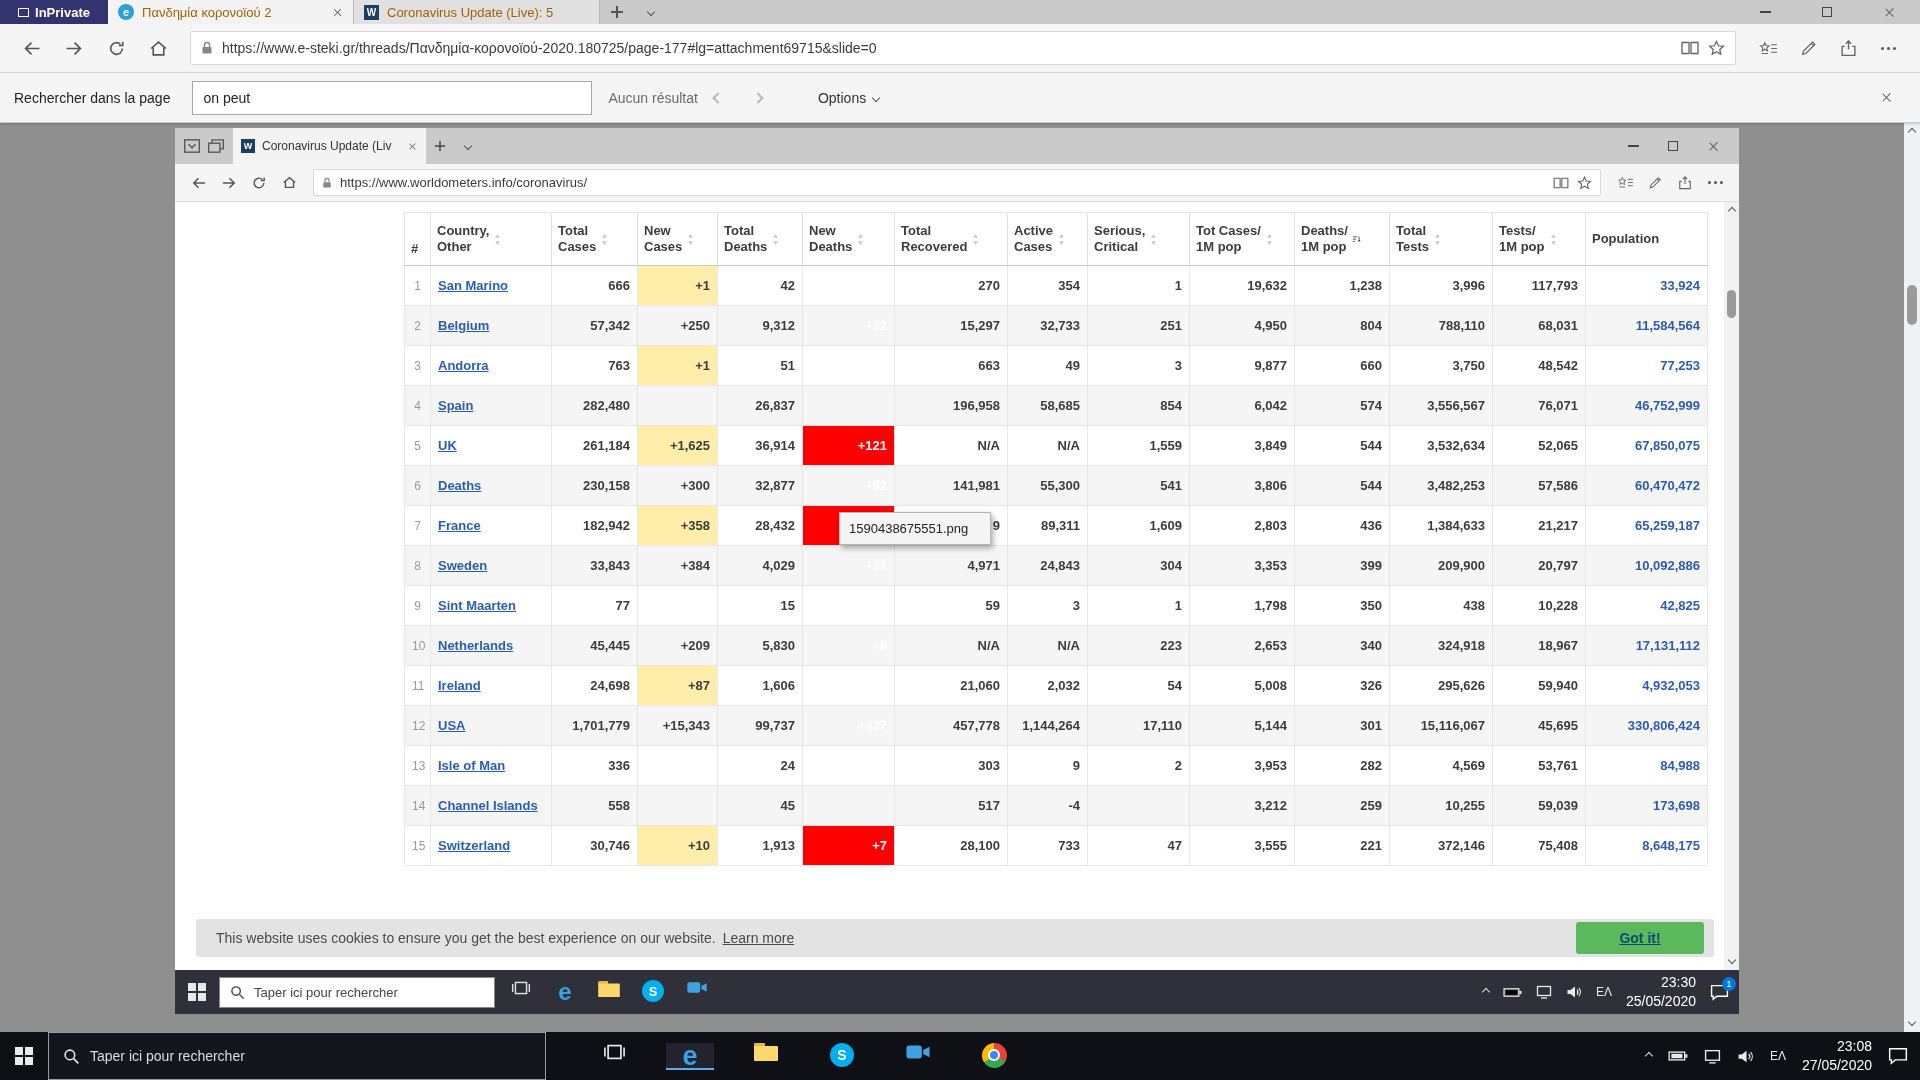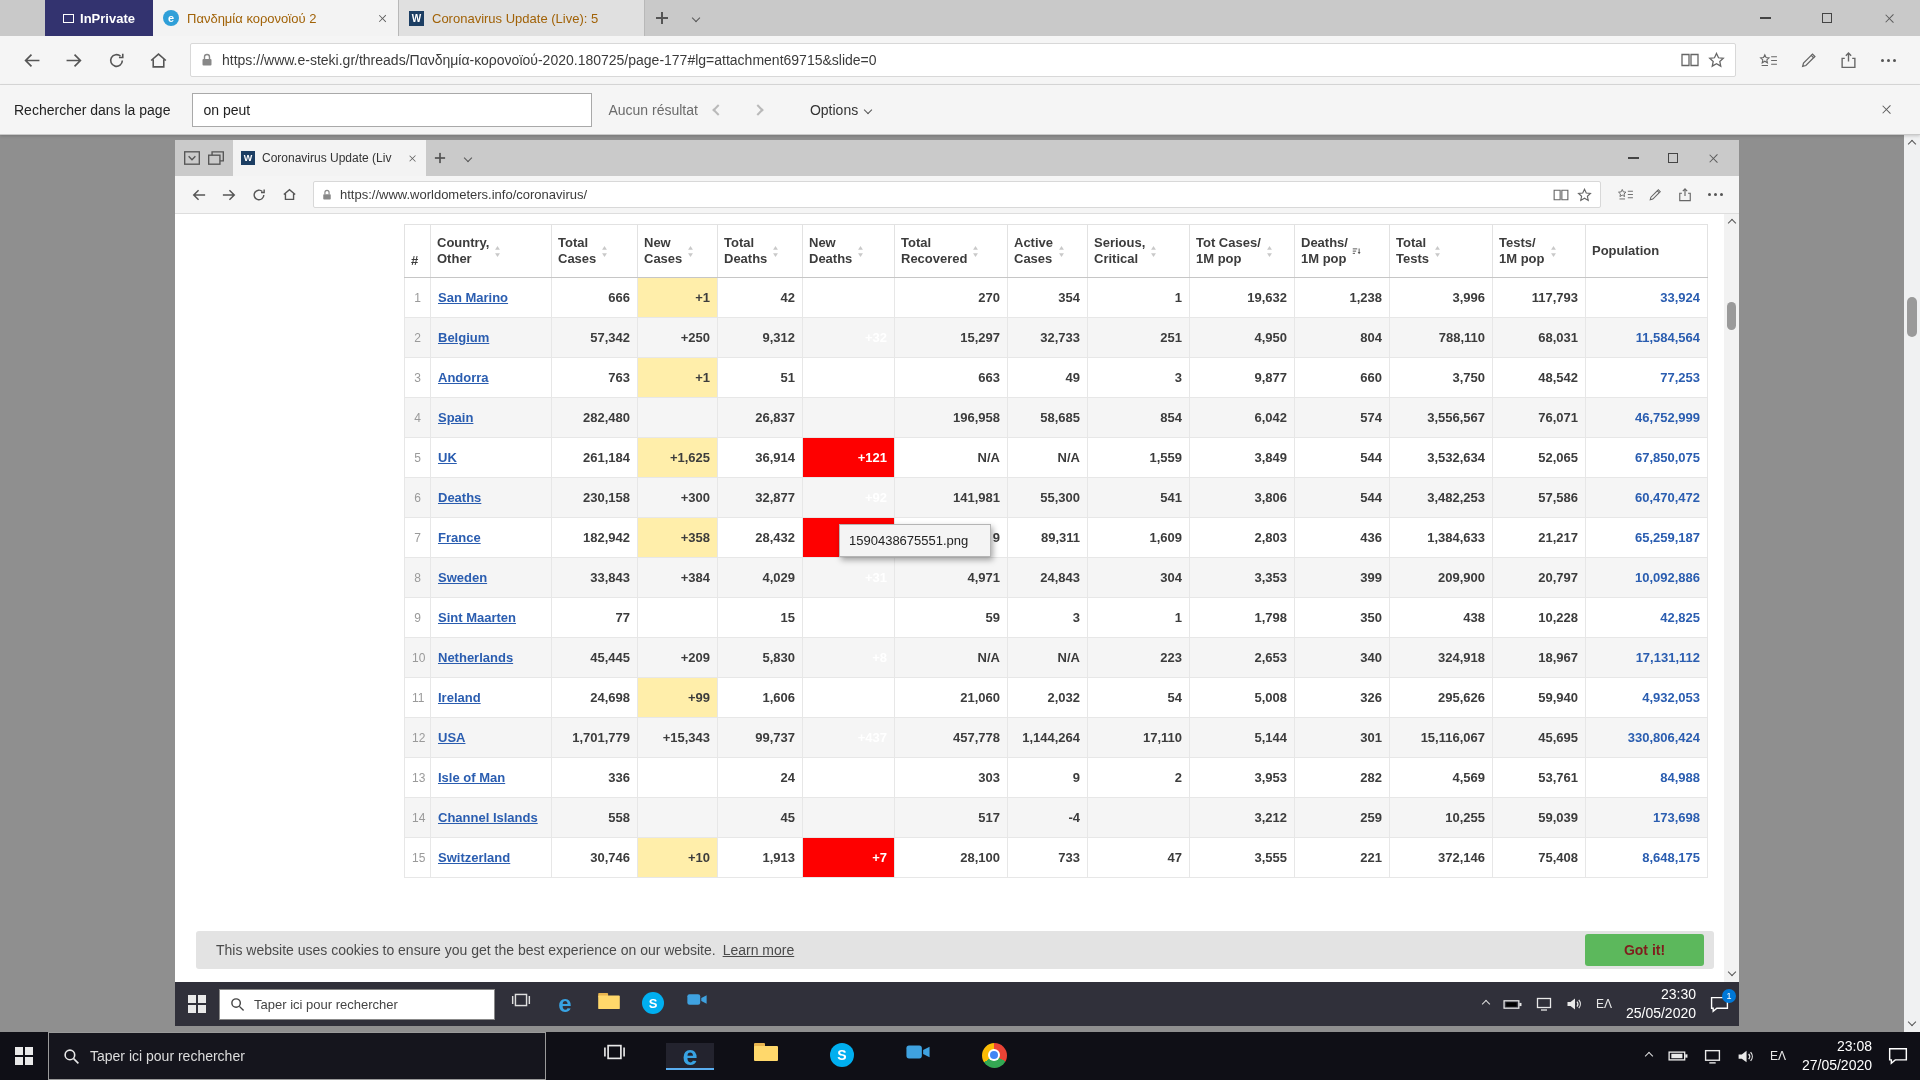--- a/index.html
+++ b/index.html
@@ -22,21 +22,21 @@
   .plus{position:relative;width:12px;height:12px;display:inline-block;}
   .plus::before{content:"";position:absolute;left:5.4px;top:0;width:1.4px;height:12px;background:#555;}
   .plus::after{content:"";position:absolute;top:5.4px;left:0;height:1.4px;width:12px;background:#555;}
   .minic{width:11px;height:1.5px;background:#444;display:inline-block;}
   .maxic{width:10px;height:10px;border:1.4px solid #444;display:inline-block;}
   .dots{display:inline-flex;gap:3px;}
   .dots i{width:3px;height:3px;border-radius:50%;background:#555;}
   .ibtn{display:flex;align-items:center;justify-content:center;cursor:pointer;}
 
   
-  .o-tabbar{height:36px;background:#c9c9c9;display:flex;align-items:stretch;flex:0 0 auto;padding-left:45px;}
+  .o-tabbar{height:24px;background:#c9c9c9;display:flex;align-items:stretch;flex:0 0 auto;}
   .inprivate{width:108px;background:#33336f;color:#fff;font-size:13px;font-weight:bold;
     display:flex;align-items:center;justify-content:center;gap:6px;}
   .inprivate .badge-ic{width:11px;height:9px;border:1.4px solid #fff;display:inline-block;}
   .o-tab{width:246px;display:flex;align-items:center;gap:8px;padding:0 10px;border-right:1px solid #b8b8b8;cursor:pointer;}
   .o-tab.active{background:#f3f3f3;}
   .o-tab.inactive{background:#e0e0e0;}
   .o-tab .title{flex:1;font-size:13px;color:#a16207;white-space:nowrap;overflow:hidden;text-overflow:ellipsis;}
   .fav-circle{width:16px;height:16px;border-radius:50%;background:#2f9fd8;color:#fff;font-size:11px;font-weight:bold;
     display:inline-flex;align-items:center;justify-content:center;flex:0 0 auto;}
   .fav-square{width:15px;height:15px;background:#1c3e63;color:#fff;font-size:10px;font-weight:bold;
@@ -56,21 +56,21 @@
   .rightics{display:flex;gap:4px;}
 
   
   .o-findbar{height:50px;background:#f5f5f5;border-bottom:1px solid #c9c9c9;box-shadow:0 1px 3px rgba(0,0,0,.18);
     display:flex;align-items:center;padding:0 14px;flex:0 0 auto;position:relative;z-index:5;}
   .find-label{font-size:14px;color:#222;margin-right:22px;}
   .find-input{width:400px;height:34px;border:1px solid #a9a9a9;background:#fff;font-size:14px;color:#222;
     padding:0 10px;font-family:"Liberation Sans",sans-serif;outline:none;}
   .find-result{font-size:14px;color:#6b6b6b;margin-left:16px;}
   .find-nav{width:40px;height:36px;}
-  .find-options{display:flex;align-items:center;gap:7px;font-size:14px;color:#333;margin-left:24px;cursor:pointer;padding:6px 8px;}
+  .find-options{display:flex;align-items:center;gap:7px;font-size:14px;color:#333;margin-left:32px;cursor:pointer;padding:6px 8px;}
   .find-close{margin-left:auto;width:40px;height:36px;}
 
   
   .o-content{flex:1;position:relative;background:#8f8f8f;overflow:hidden;}
   .scrollbar{position:absolute;background:#f0f1f2;display:flex;flex-direction:column;align-items:center;}
   .o-scroll{right:0;top:0;width:16px;height:100%;}
   .sb-btn{height:17px;display:flex;align-items:center;justify-content:center;flex:0 0 auto;cursor:pointer;}
   .sb-thumb{width:10px;border-radius:5px;background:#9a9a9a;position:absolute;left:3px;cursor:pointer;}
 
   
@@ -118,22 +118,22 @@
 
   
   .lb-tooltip{position:absolute;left:664px;top:310px;width:152px;height:33px;background:#f4f4f4;
     border:1px solid #b5b5b5;box-shadow:2px 3px 6px rgba(0,0,0,.35);font-size:13px;color:#222;
     line-height:31px;padding:0 9px;z-index:20;white-space:nowrap;}
 
   
   .cookie{position:absolute;left:21px;top:717px;width:1518px;height:38px;background:#e3e3e3;border-radius:3px;
     display:flex;align-items:center;padding:0 10px 0 20px;font-size:14px;color:#4a4a4a;z-index:10;}
   .cookie .lm{margin-left:7px;text-decoration:underline;cursor:pointer;}
-  .gotit{margin-left:auto;width:119px;height:32px;background:#5cb85c;border-radius:3px;color:#7f1d1d;font-size:14px;
-    font-weight:bold;display:flex;align-items:center;justify-content:center;cursor:pointer;}
+  .gotit{margin-left:auto;width:128px;height:32px;background:#5cb85c;border-radius:3px;color:#0c4a6e;font-size:14px;
+    font-weight:bold;display:flex;align-items:center;justify-content:center;cursor:pointer;text-decoration:underline;}
 
   
   .i-taskbar{height:44px;background:#30303a;display:flex;align-items:center;flex:0 0 auto;padding:0 10px 0 0;}
   .tb-slot{width:44px;height:100%;display:flex;align-items:center;justify-content:center;cursor:pointer;}
   .tb-search{height:31px;background:#fff;border:1px solid #888;display:flex;align-items:center;gap:9px;
     padding:0 10px;cursor:text;}
   .i-taskbar .tb-search{width:276px;margin-right:4px;color:#444;}
   .tb-search .ph{font-size:13px;color:#444;white-space:nowrap;}
   .i-apps{display:flex;}
   .tray{margin-left:auto;display:flex;align-items:center;gap:14px;color:#e8e8e8;}
@@ -699,21 +699,21 @@
                 <td class="c9">2,653</td>
                 <td class="c10">340</td>
                 <td class="c11">324,918</td>
                 <td class="c12">18,967</td>
                 <td class="c13 pop">17,131,112</td>
               </tr>
               <tr>
                 <td class="c0">11</td>
                 <td class="c1"><a class="clink">Ireland</a></td>
                 <td class="c2">24,698</td>
-                <td class="c3 yellow">+99</td>
+                <td class="c3 yellow">+87</td>
                 <td class="c4">1,606</td>
                 <td class="c5"></td>
                 <td class="c6">21,060</td>
                 <td class="c7">2,032</td>
                 <td class="c8">54</td>
                 <td class="c9">5,008</td>
                 <td class="c10">326</td>
                 <td class="c11">295,626</td>
                 <td class="c12">59,940</td>
                 <td class="c13 pop">4,932,053</td>

